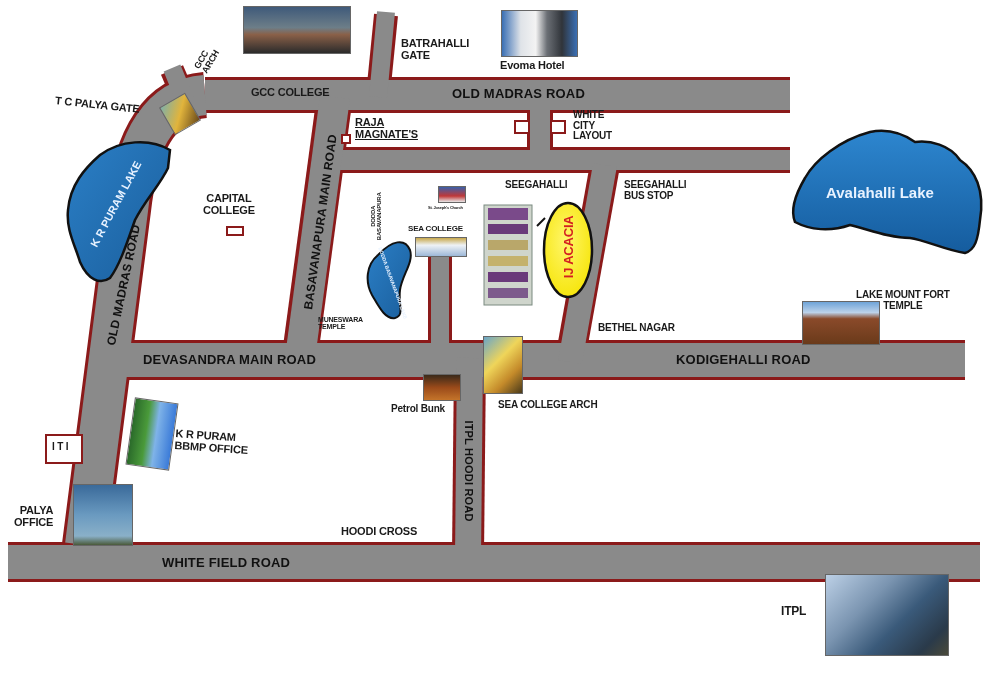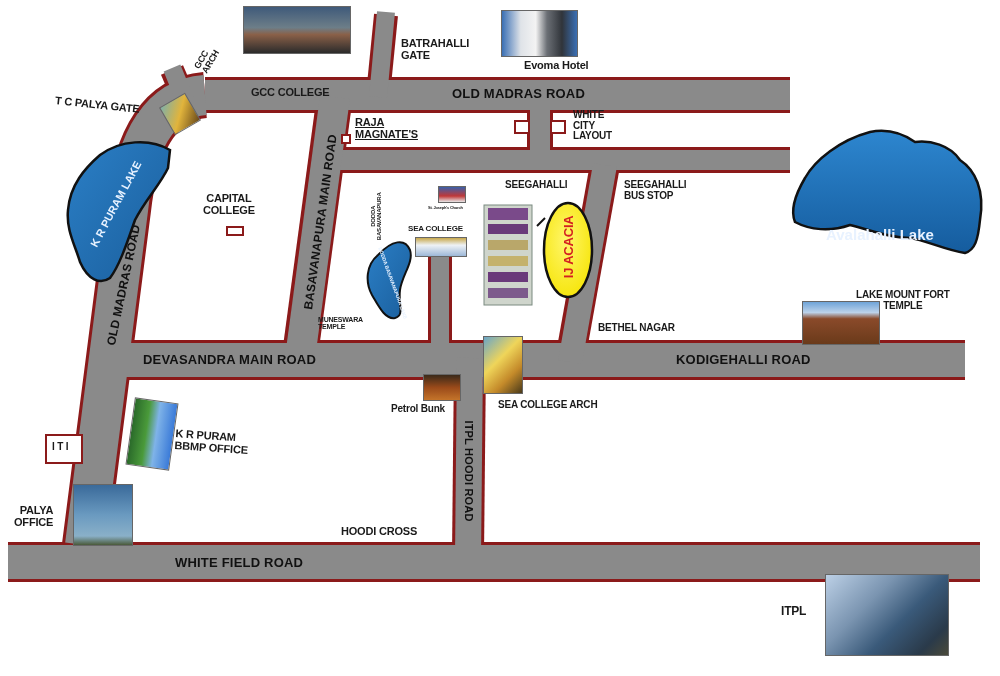--- a/index.html
+++ b/index.html
@@ -121,41 +121,41 @@
 
   <div class="marker-box" style="left:226px;top:226px;width:18px;height:10px;"></div>
   <div class="marker-box" style="left:45px;top:434px;width:38px;height:30px;"></div>
 
   <div class="road-lbl" style="left:452px;top:86px;">OLD MADRAS ROAD</div>
   <div class="road-lbl" style="left:62px;top:278px;transform:rotate(-78deg);transform-origin:center;font-size:12px;">OLD MADRAS ROAD</div>
   <div class="road-lbl" style="left:232px;top:215px;transform:rotate(-82deg);transform-origin:center;font-size:12px;">BASAVANAPURA MAIN ROAD</div>
   <div class="road-lbl" style="left:143px;top:352px;">DEVASANDRA MAIN ROAD</div>
   <div class="road-lbl" style="left:676px;top:352px;">KODIGEHALLI  ROAD</div>
   <div class="road-lbl" style="left:418px;top:465px;transform:rotate(90deg);transform-origin:center;font-size:11px;">ITPL HOODI ROAD</div>
-  <div class="road-lbl" style="left:175px;top:555px;">WHITE FIELD ROAD</div>
+  <div class="road-lbl" style="left:162px;top:555px;">WHITE FIELD ROAD</div>
 
   <div class="lake-name" style="left:68px;top:198px;font-size:11px;transform:rotate(-62deg);transform-origin:center;">K R PURAM LAKE</div>
-  <div class="lake-name" style="left:826px;top:184px;font-size:15px;margin-top:42px;">Avalahalli Lake</div>
+  <div class="lake-name" style="left:826px;top:184px;font-size:15px;">Avalahalli Lake</div>
   <div class="lake-name" style="left:355px;top:280px;font-size:5px;transform:rotate(70deg);transform-origin:center;">DODDA BASAVANAPURA LAKE</div>
 
   <div class="lbl" style="left:251px;top:58px;font-size:11px;margin-top:29px;">GCC  COLLEGE</div>
 
   <div class="lbl" style="left:193px;top:66px;font-size:9px;transform:rotate(-60deg);transform-origin:left top;">
     <div>GCC</div>
     <div>ARCH</div>
   </div>
 
   <div class="lbl" style="left:55px;top:95px;font-size:11px;transform:rotate(6deg);transform-origin:left center;">T C PALYA GATE</div>
 
   <div class="lbl" style="left:401px;top:38px;font-size:11px;">
     <div>BATRAHALLI</div>
     <div>GATE</div>
   </div>
 
-  <div class="lbl" style="left:524px;top:60px;font-size:11px;text-align:right;">Evoma Hotel</div>
+  <div class="lbl" style="left:500px;top:60px;font-size:11px;text-align:right;">Evoma Hotel</div>
 
   <div class="lbl" style="left:355px;top:117px;font-size:11px;text-decoration:underline;">
     <div>RAJA</div>
     <div>MAGNATE'S</div>
   </div>
 
   <div class="lbl" style="left:573px;top:110px;font-size:10px;">
     <div>WHITE</div>
     <div>CITY</div>
     <div>LAYOUT</div>

